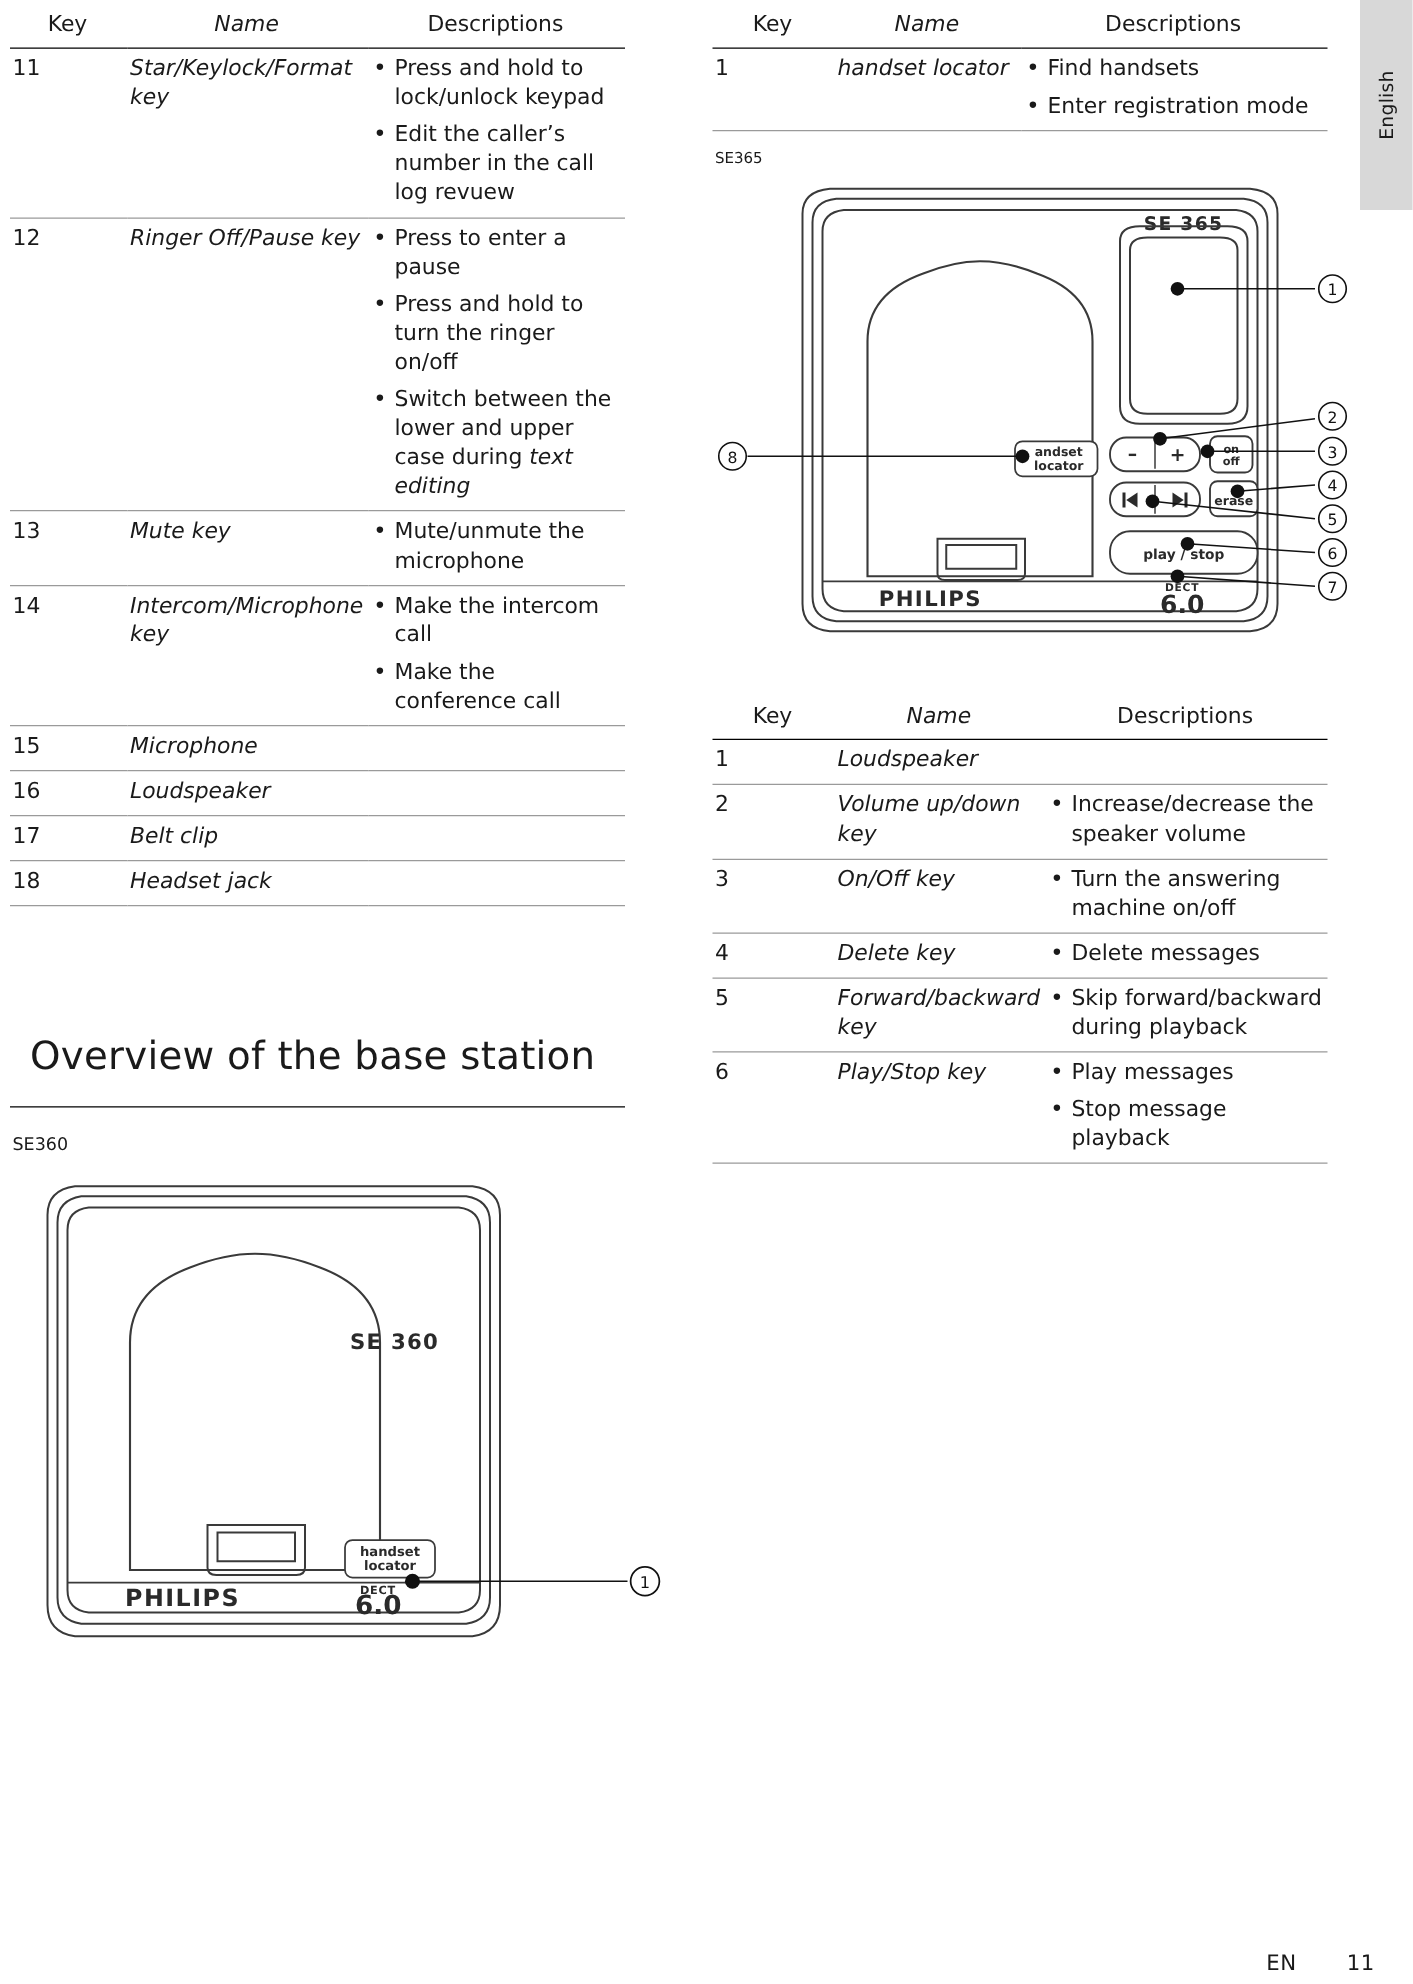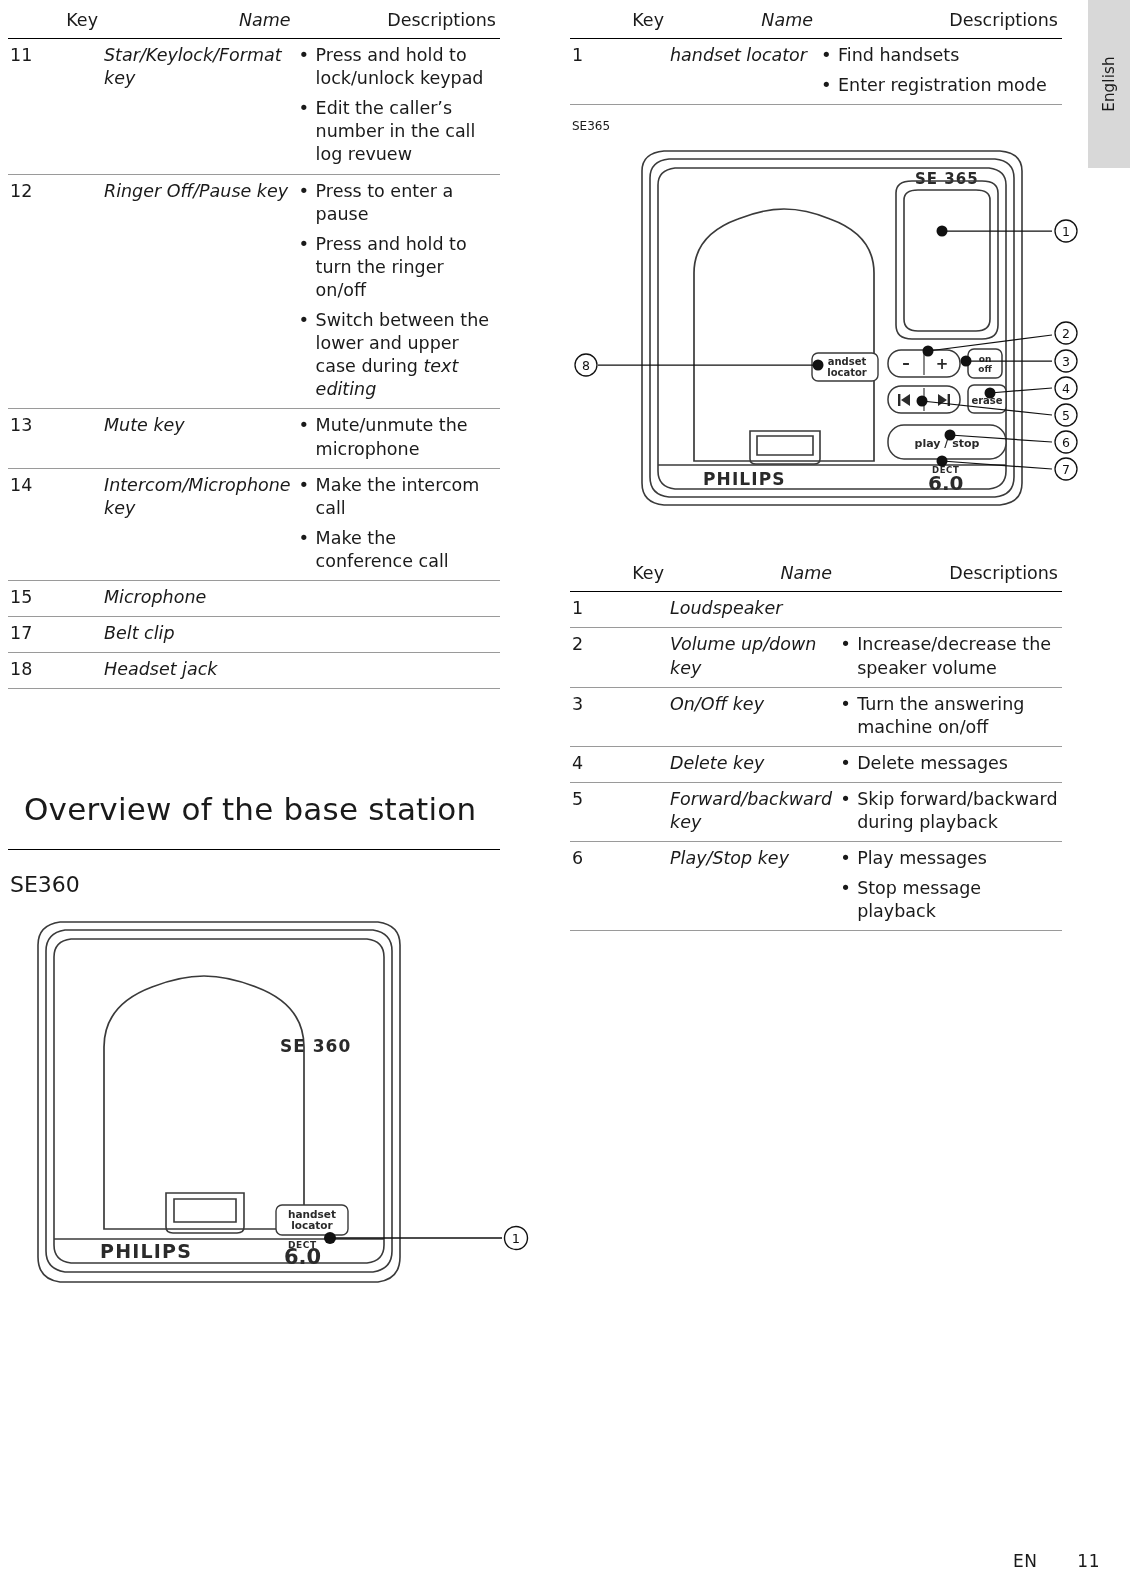--- a/index.html
+++ b/index.html
@@ -55,21 +55,21 @@
   }
 
   
   table.keytable {
     width: 100%;
     border-collapse: collapse;
     font-size: 17.5px;
     line-height: 1.32;
   }
   table.keytable th {
-    text-align: right;
+    text-align: center;
     font-weight: normal;
     padding: 1px 4px 6px 2px;
     border-bottom: 1.6px solid #000;
     vertical-align: bottom;
   }
   table.keytable td {
     text-align: left;
     vertical-align: top;
     padding: 5px 4px 7px 2px;
     border-bottom: 1px solid #9a9a9a;
@@ -110,39 +110,39 @@
     font-weight: normal;
     margin: 16px;
     padding: 0 0 6px 0;
     letter-spacing: 0.2px;
   }
   .rule-thick {
     border-bottom: 1.6px solid #000;
     margin-bottom: 0;
   }
   .model-label {
-    font-size: 22px;
+    font-size: 14px;
     margin: 22px 0 12px 2px;
   }
   .model-label-r {
     font-size: 12px;
     margin: 14px 0 10px 2px;
   }
 
   
   .fig {
     position: relative;
   }
   .fig svg { display: block; }
 
   
   .footer {
     position: absolute;
     right: 30px;
-    bottom: 16px;
+    bottom: 6px;
     font-size: 17px;
     letter-spacing: 0.5px;
   }
   .footer .pg { margin-left: 34px; }
 </style>
 </head>
 <body>
 
 <div class="page">
 
@@ -197,20 +197,25 @@
             <td class="c-desc">
               <ul class="bullets">
                 <li>Make the intercom call</li>
                 <li>Make the conference call</li>
               </ul>
             </td>
           </tr>
           <tr>
             <td class="c-key">15</td>
             <td class="c-name">Microphone</td>
+            <td class="c-desc"></td>
+          </tr>
+          <tr>
+            <td class="c-key">16</td>
+            <td class="c-name">Loudspeaker</td>
             <td class="c-desc"></td>
           </tr>
           <tr>
             <td class="c-key">17</td>
             <td class="c-name">Belt clip</td>
             <td class="c-desc"></td>
           </tr>
           <tr>
             <td class="c-key">18</td>
             <td class="c-name">Headset jack</td>

